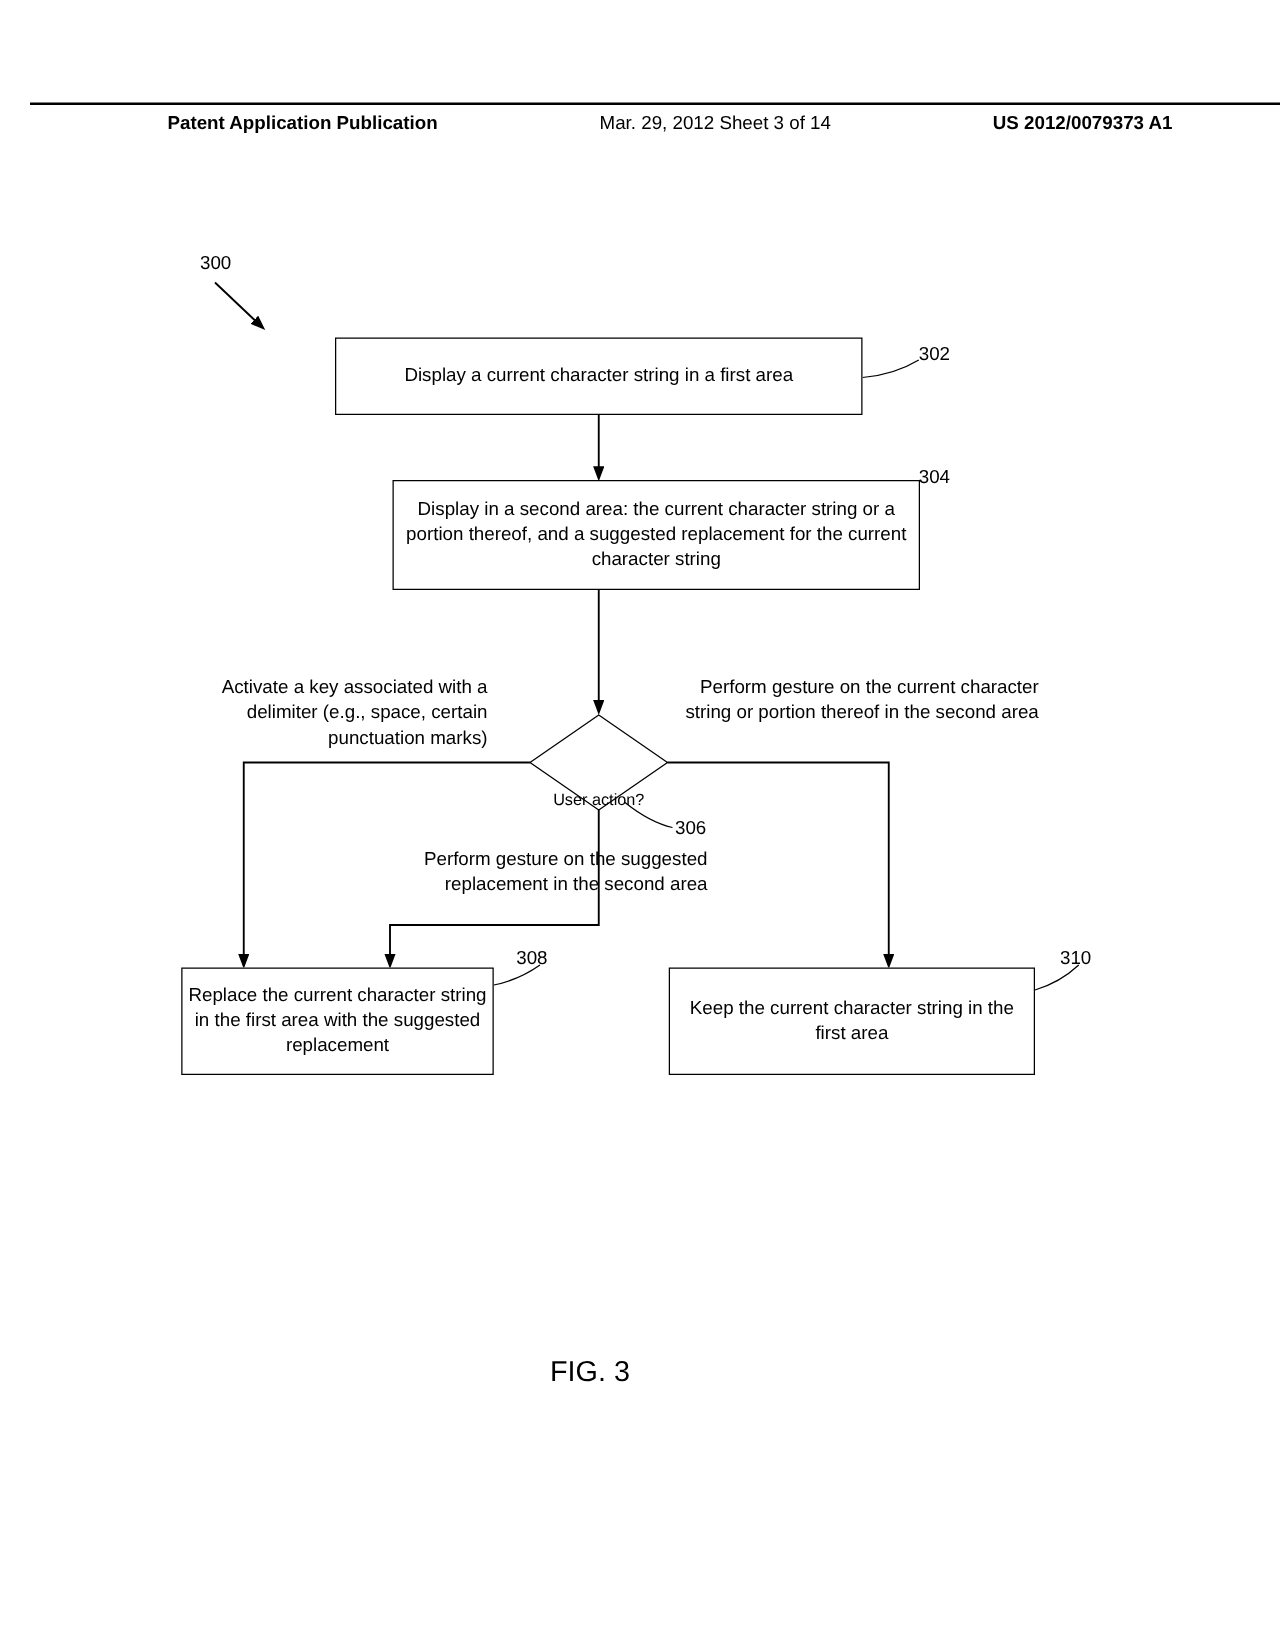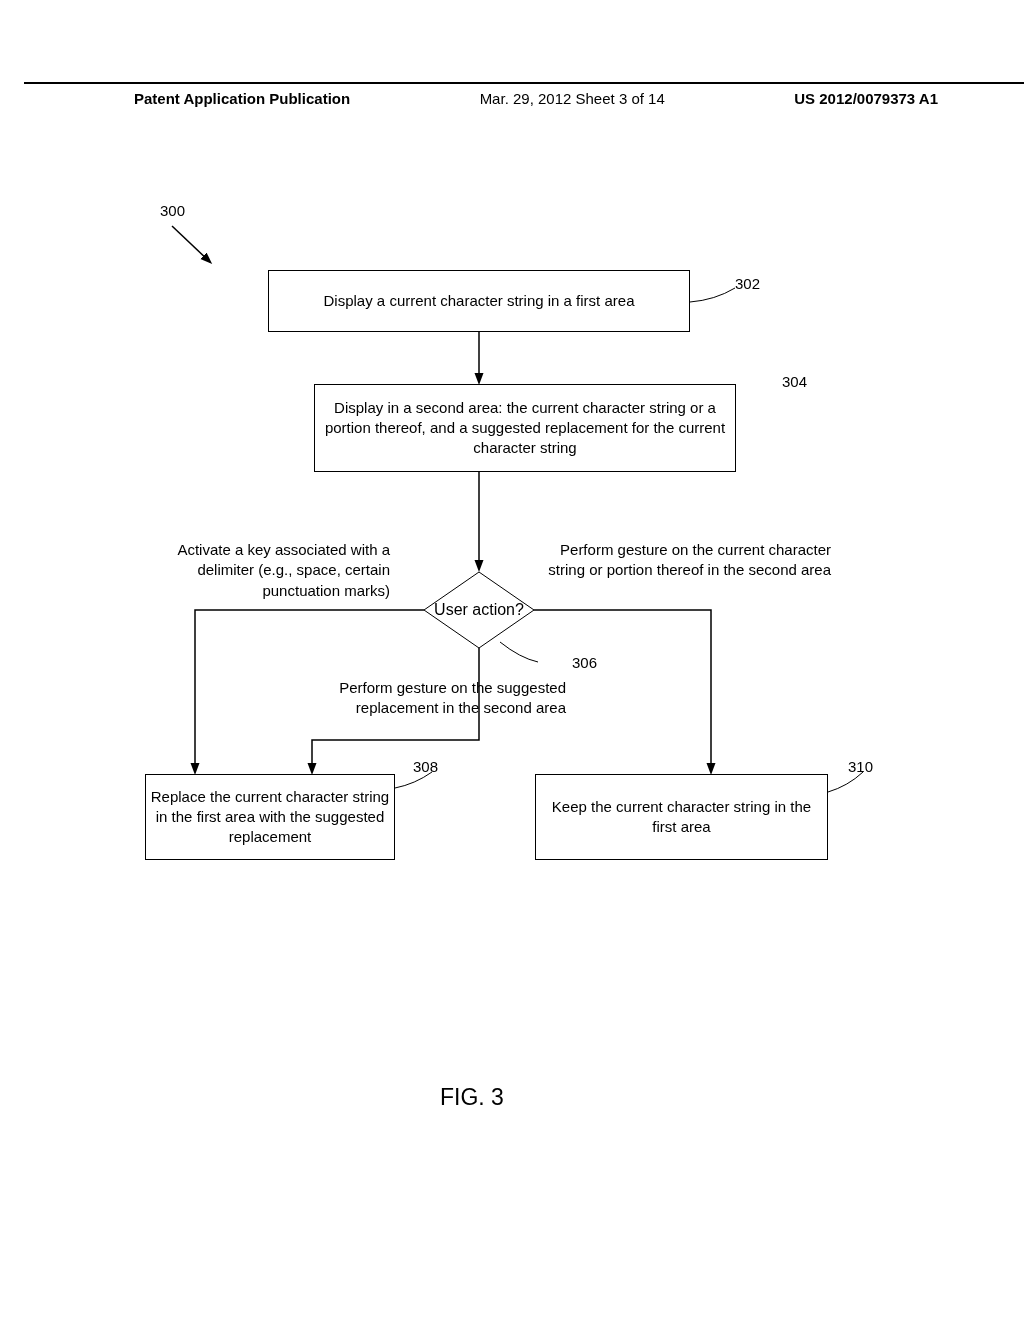--- a/index.html
+++ b/index.html
@@ -64,23 +64,23 @@
   }
   svg.lines {
     position: absolute;
     top: 0; left: 0;
     width: 1024px; height: 1320px;
     pointer-events: none;
   }
   .diamond {
     position: absolute;
     display: flex;
-    align-items: center;
+    align-items: flex-end;
     justify-content: center;
-    font-size: 16px;
+    font-size: 13px;
     text-align: center;
     line-height: 1.2;
   }
   .diamond-text {
     position: relative;
     z-index: 2;
   }
 </style>
 </head>
 <body>
@@ -130,26 +130,26 @@
   <div class="ref-label" style="left:160px; top:202px;">300</div>
 
   <div class="box" style="left:268px; top:270px; width:422px; height:62px;">
     <span>Display a current character string in a first area</span>
   </div>
   <div class="ref-label" style="left:735px; top:275px;">302</div>
 
   <div class="box" style="left:268px; top:384px; width:422px; height:88px;margin-left:46px;">
     <span>Display in a second area: the current character string or a portion thereof, and a suggested replacement for the current character string</span>
   </div>
-  <div class="ref-label" style="left:735px; top:373px;margin-left:47px;">304</div>
+  <div class="ref-label" style="left:735px; top:373px;">304</div>
 
   <div class="diamond" style="left:424px; top:572px; width:110px; height:76px;">
     <div class="diamond-text">User action?</div>
   </div>
-  <div class="ref-label" style="left:540px; top:654px;margin-left:32px;">306</div>
+  <div class="ref-label" style="left:540px; top:654px;">306</div>
 
   <div class="label" style="left:128px; top:540px; width:262px;">Activate a key associated with a delimiter (e.g., space, certain punctuation marks)</div>
 
   <div class="label" style="left:545px; top:540px; width:286px;">Perform gesture on the current character string or portion thereof in the second area</div>
 
   <div class="label" style="left:336px; top:678px; width:230px;">Perform gesture on the suggested replacement in the second area</div>
 
   <div class="box" style="left:145px; top:774px; width:250px; height:86px;">
     <span>Replace the current character string in the first area with the suggested replacement</span>
   </div>

